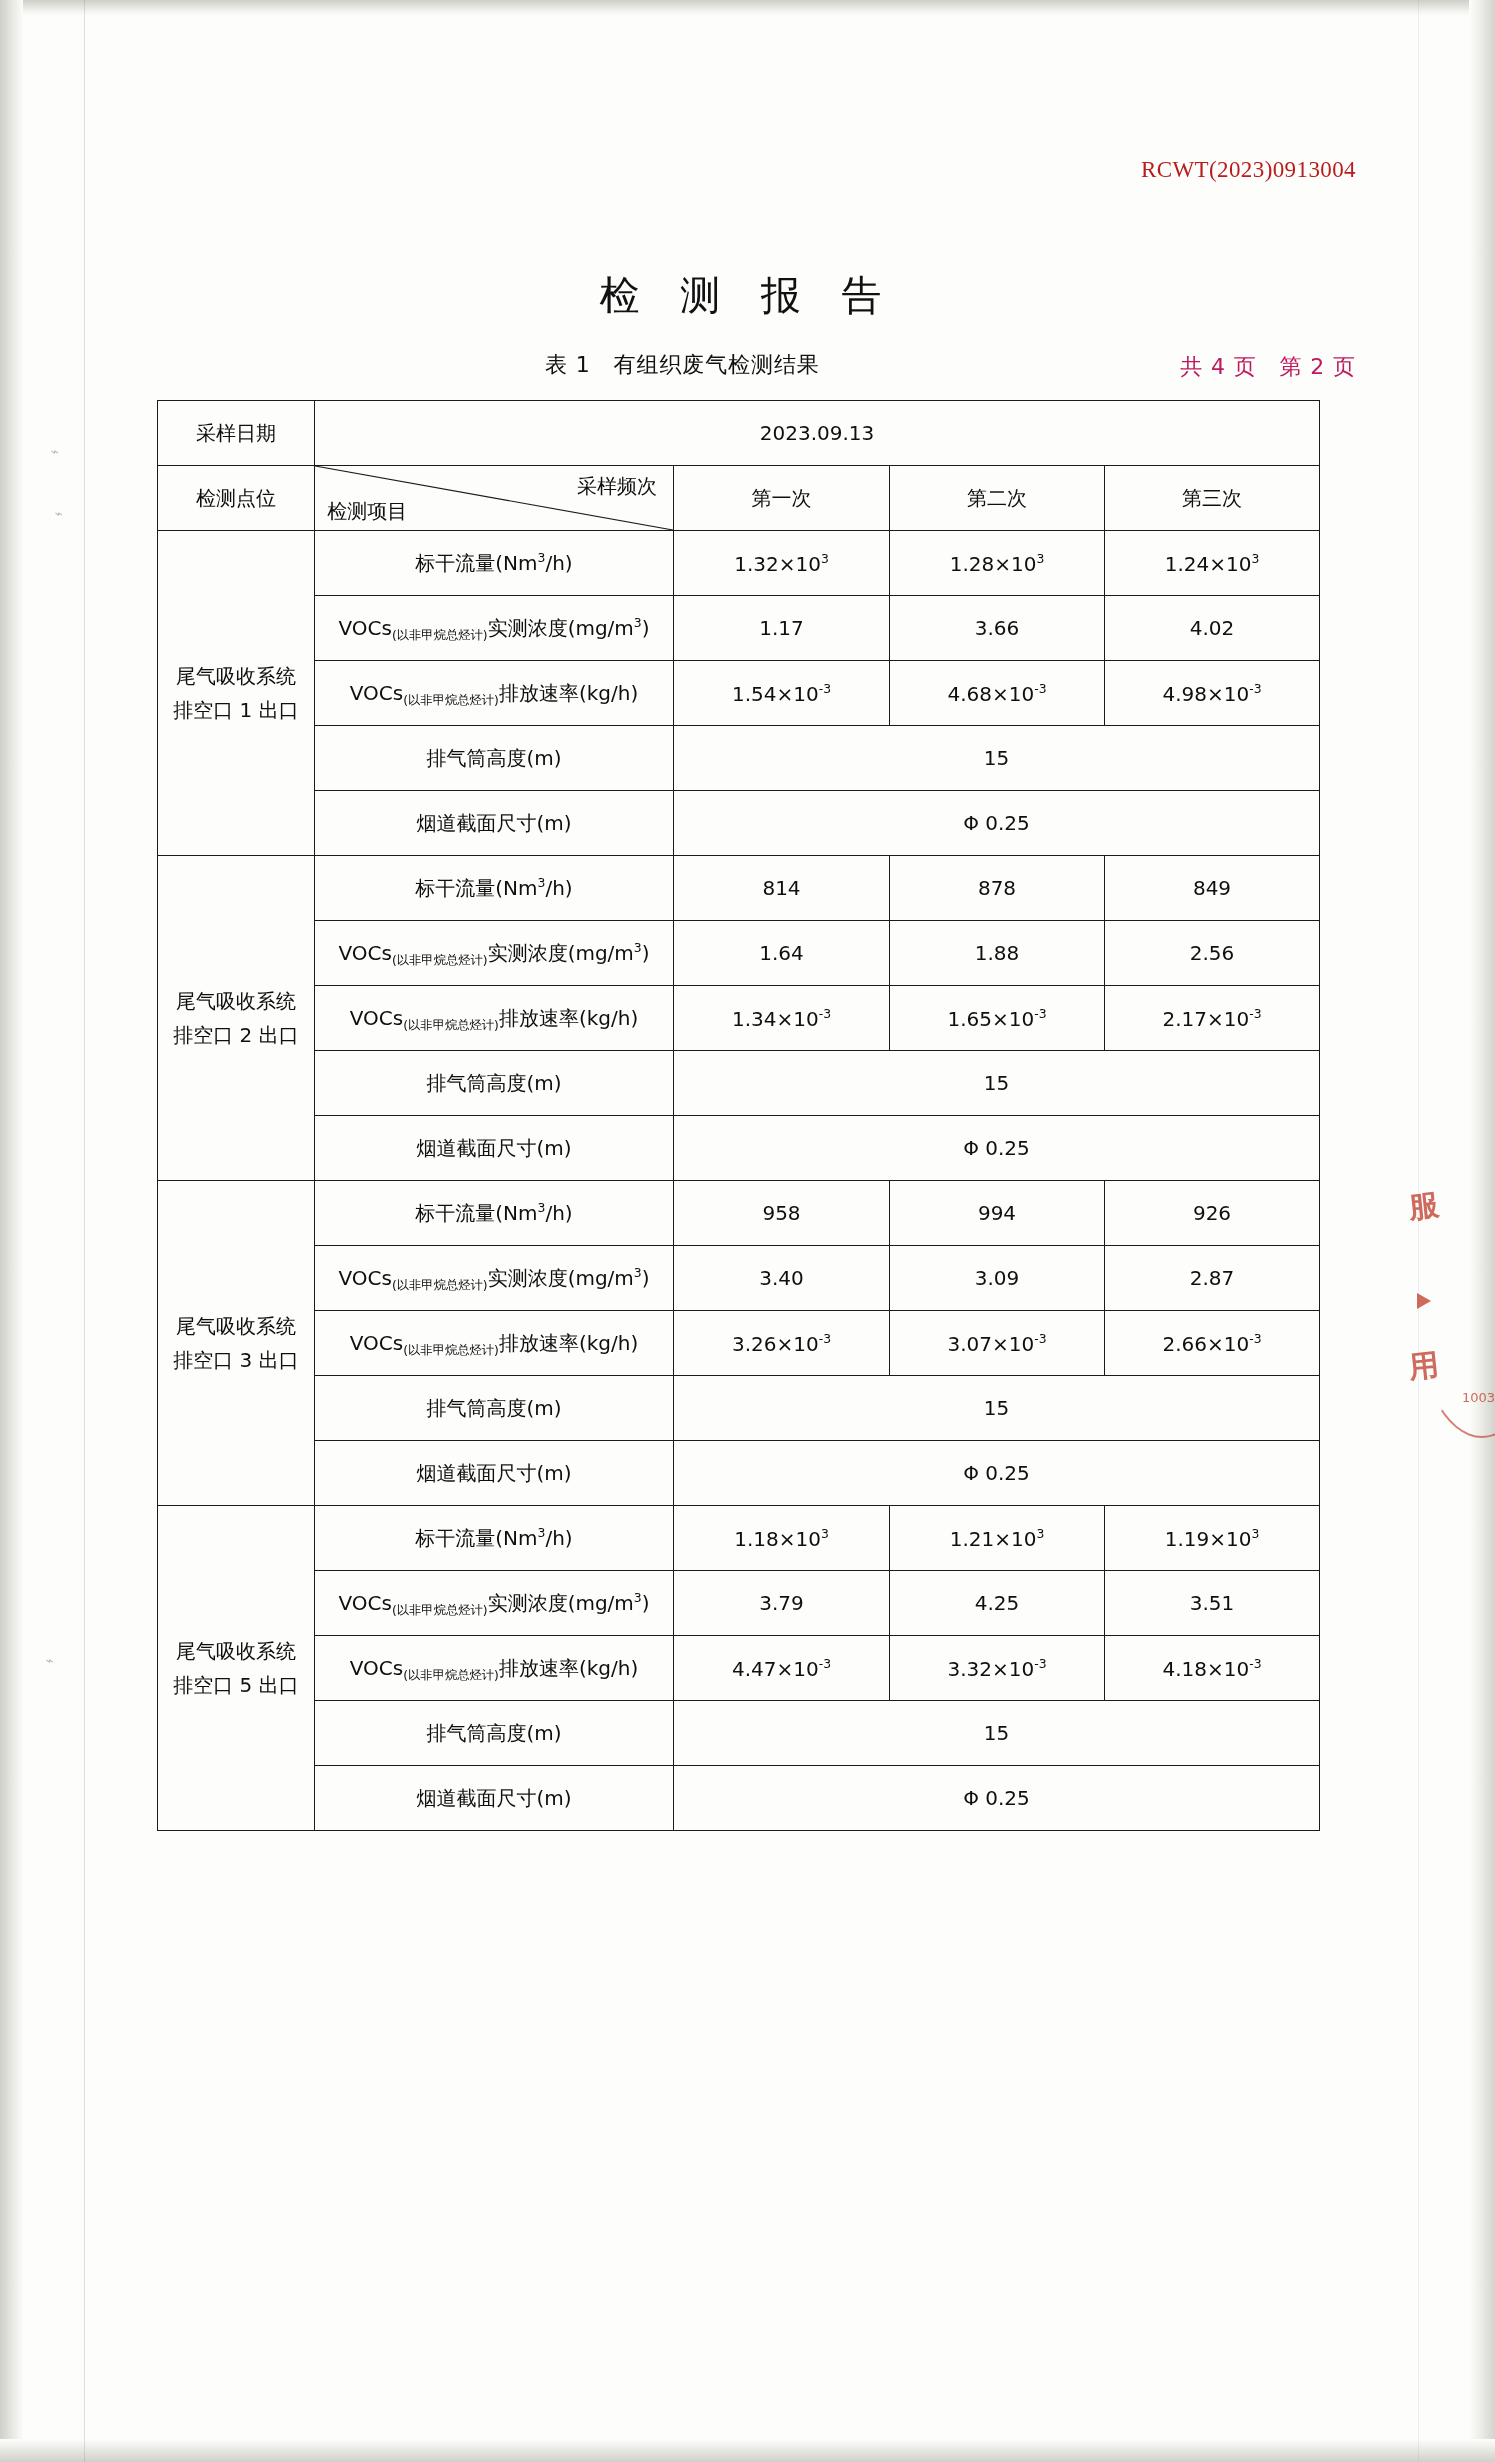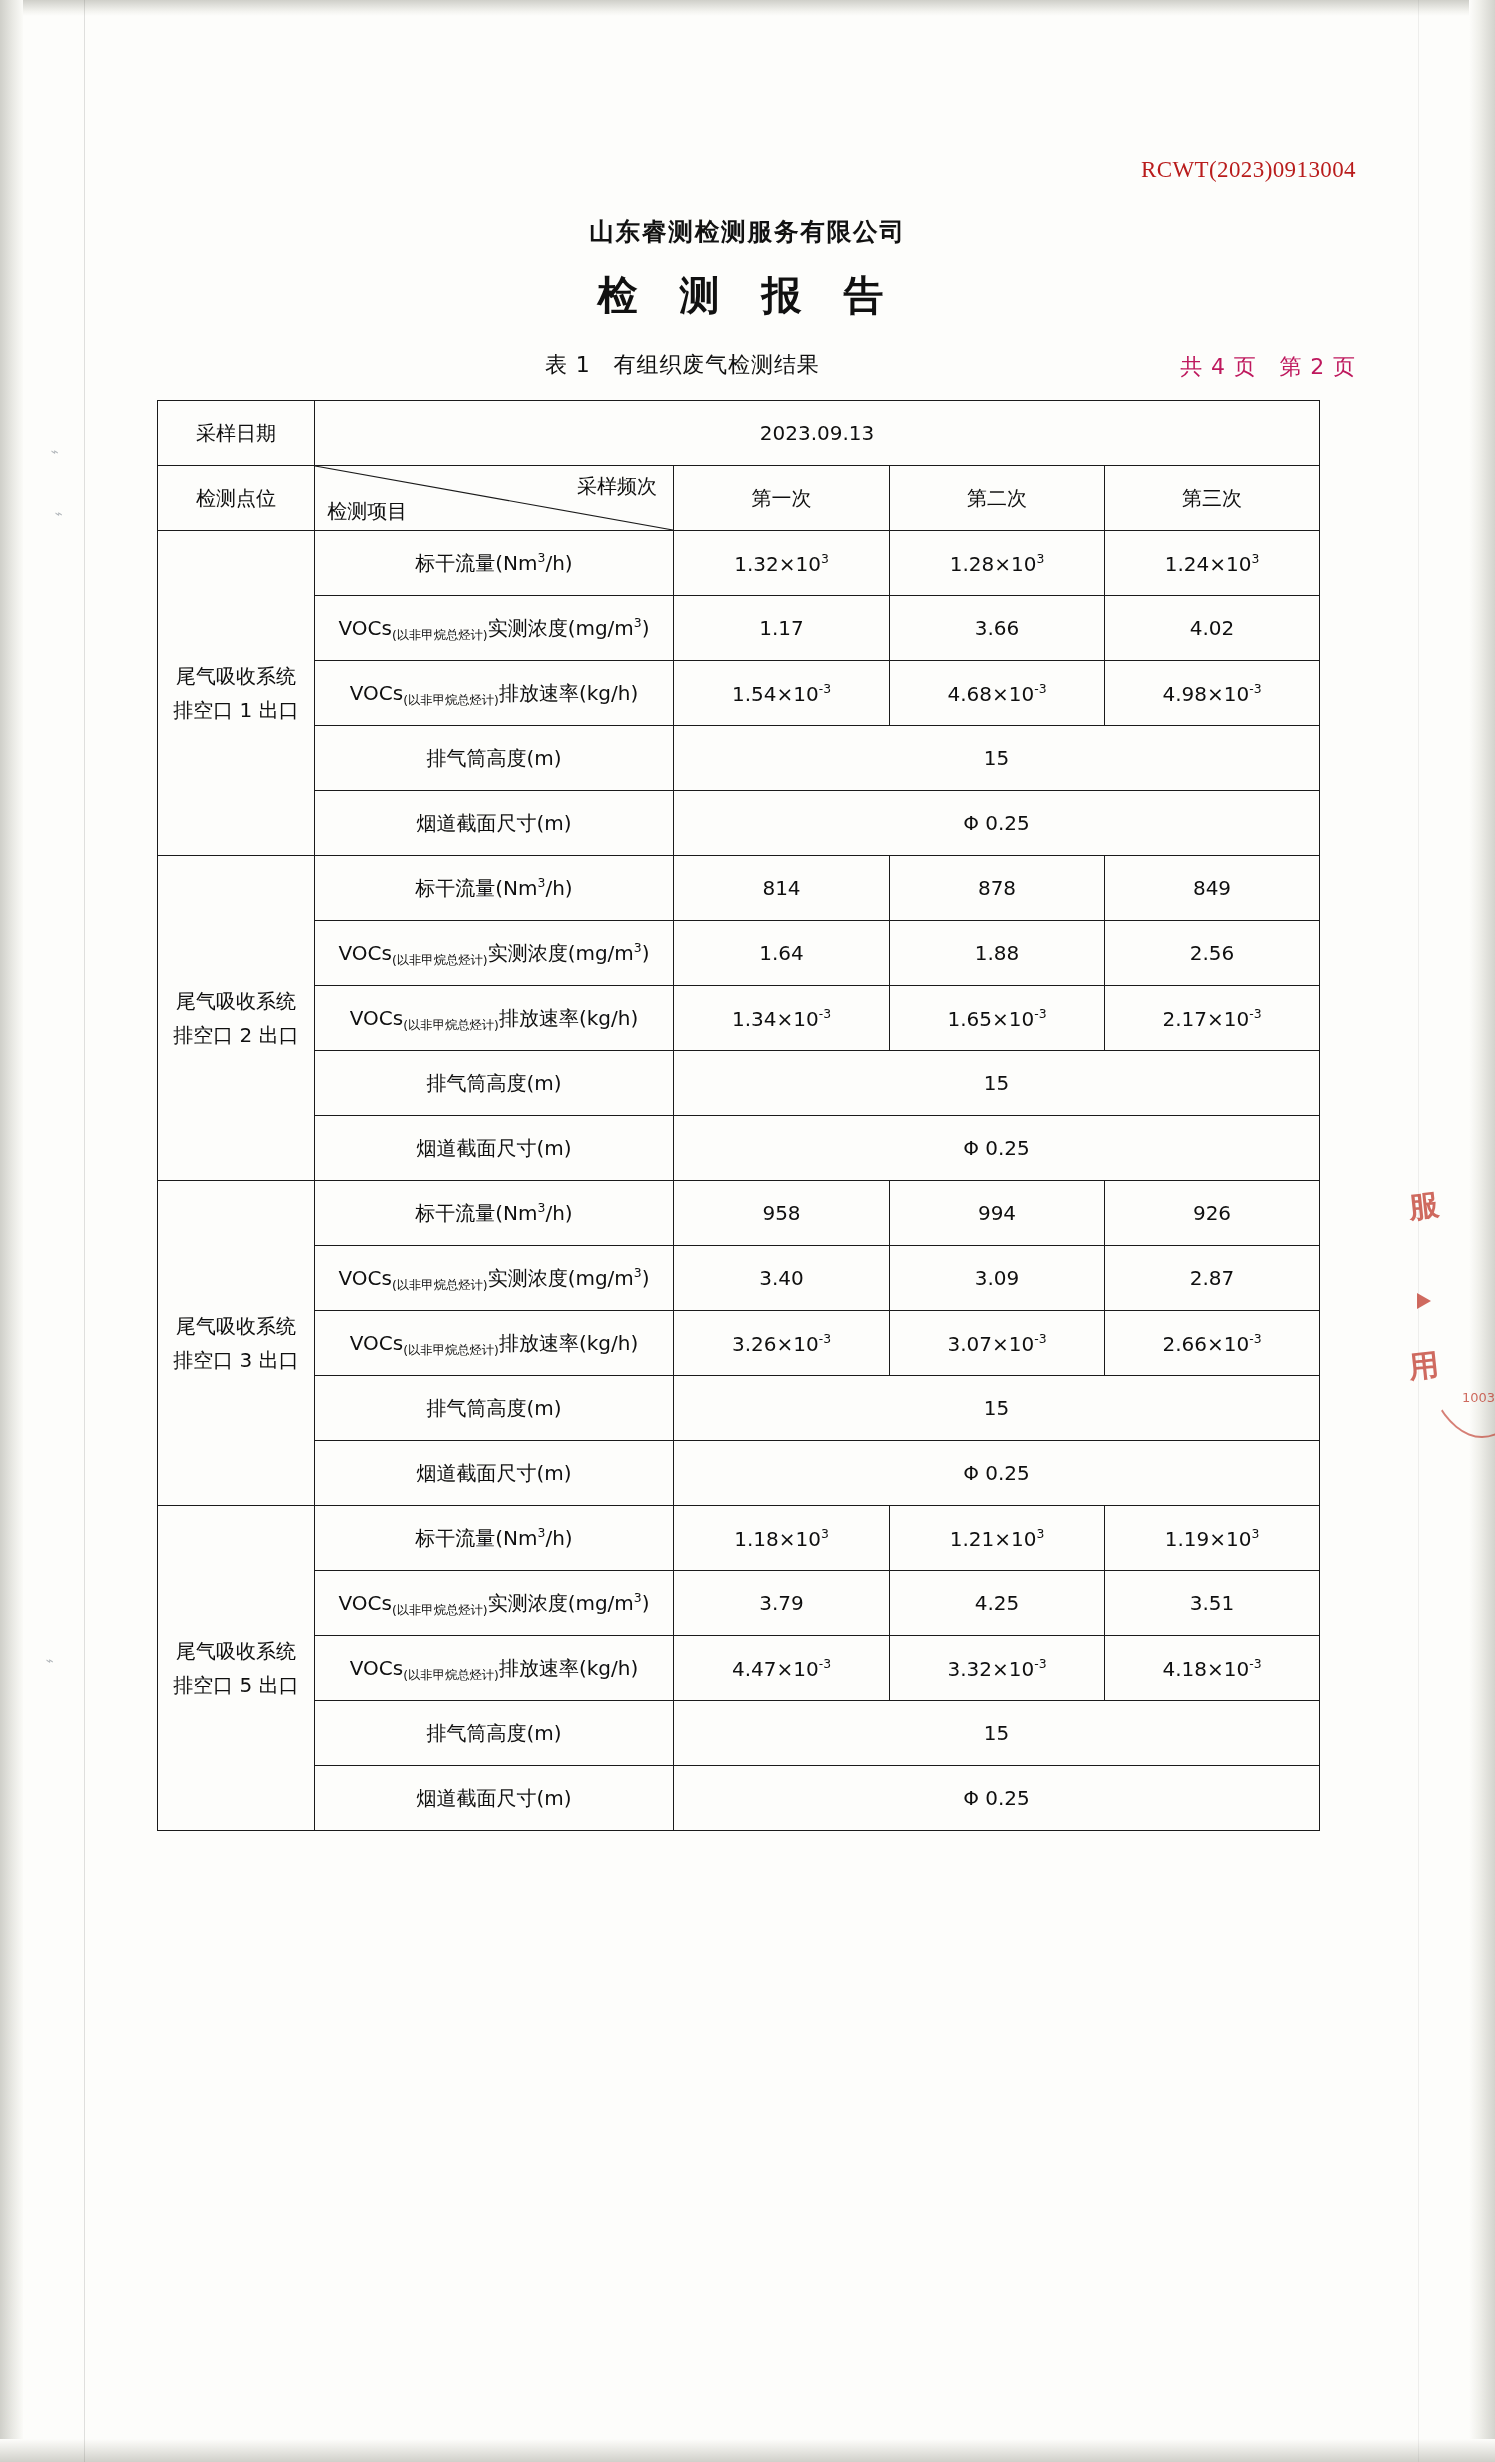--- a/index.html
+++ b/index.html
@@ -72,21 +72,21 @@
     color: #111;
     font-family: "DejaVu Sans", sans-serif;
     font-weight: 600;
   }
   .doc-title {
     position: absolute;
     left: 0; right: 0;
     top: 268px;
     text-align: center;
     font-size: 40px;
-    font-weight: bold;
+    font-weight: normal;
     letter-spacing: 14px;
     color: #111;
     font-family: "DejaVu Sans", sans-serif;
   }
   .table-caption {
     position: absolute;
     left: 545px;
     top: 350px;
     font-size: 22px;
     color: #111;
@@ -236,21 +236,20 @@
   <div class="paper-edge-right"></div>
   <div class="paper-edge-bottom"></div>
   <div class="fold-line" style="left:84px;"></div>
   <div class="fold-line" style="left:1418px; opacity:0.5;"></div>
 
   <div class="margin-mark" style="left:51px; top:444px;">⌁</div>
   <div class="margin-mark" style="left:55px; top:506px;">⌁</div>
   <div class="margin-mark" style="left:46px; top:1653px;">⌁</div>
 
   <div class="report-no">RCWT(2023)0913004</div>
-  <div class="company">山东睿测检测服务有限公司</div>
   <div class="doc-title">检 测 报 告</div>
   <div class="table-caption">表 1　有组织废气检测结果</div>
   <div class="page-count">共 4 页　第 2 页</div>
 
   <table class="report">
     <colgroup>
       <col style="width:157px">
       <col style="width:359px">
       <col style="width:216px">
       <col style="width:215px">

